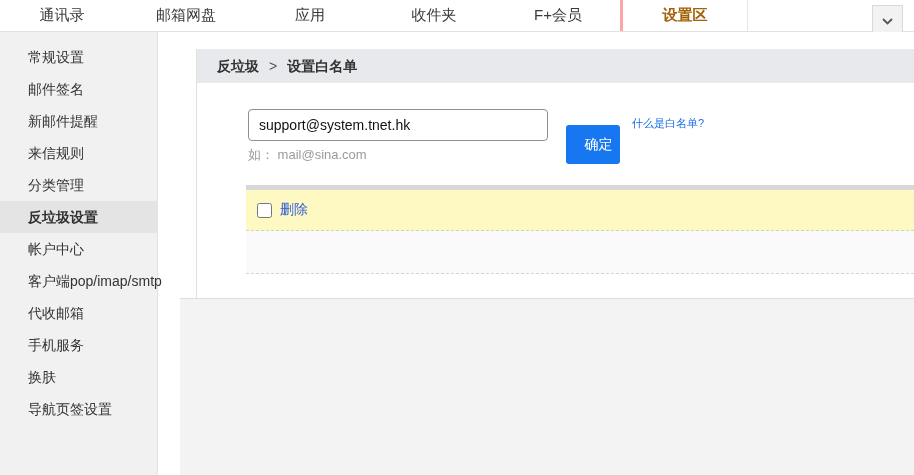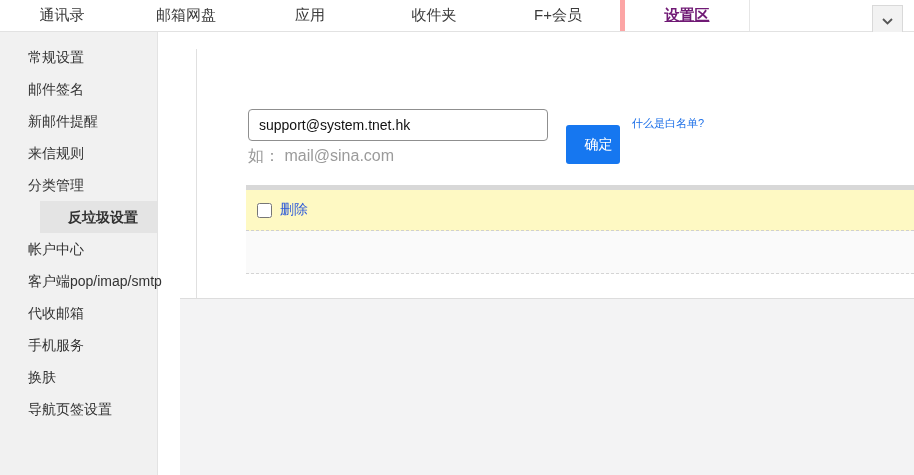--- a/index.html
+++ b/index.html
@@ -12,40 +12,40 @@
   .topnav{
     position:absolute;left:0;top:0;width:914px;height:31px;
     background:#fff;border-bottom:1px solid #e2e2e2;
     display:flex;align-items:stretch;
   }
   .topnav .tab{
     width:124px;display:flex;align-items:center;justify-content:center;
     font-size:15px;color:#3a3a3a;cursor:pointer;white-space:nowrap;
   }
   .topnav .tab.active{
-    background:#fff;font-weight:bold;color:#701a75;
-    border-left:5px solid #fca5a5;border-right:1px solid #e6e6e6;text-decoration:underline;
+    background:#fff;font-weight:bold;color:#a16207;
+    border-left:3px solid #fca5a5;border-right:1px solid #e6e6e6;
   }
   .nav-dropdown{
     position:absolute;left:872px;top:5px;width:31px;height:29px;
     background:#f2f2f2;border:1px solid #d9d9d9;box-sizing:border-box;
     display:flex;align-items:center;justify-content:center;cursor:pointer;
   }
   
   .sidebar{
     position:absolute;left:0;top:32px;width:158px;height:443px;
     background:var(--sidebar-bg,#f1f1f1);border-right:1px solid #e3e3e3;
     box-sizing:border-box;padding-top:9px;
   }
   .side-item{
     height:32px;line-height:32px;padding-left:28px;font-size:14px;
     color:#333;cursor:pointer;white-space:nowrap;
   }
   .side-item.selected{
-    background:var(--sidebar-selected-bg,#e4e4e4);font-weight:bold;margin-left:40px;
+    background:var(--sidebar-selected-bg,#e4e4e4);font-weight:bold;
   }
   
   .main{
     position:absolute;left:180px;top:32px;right:0;bottom:0;
     background:#f3f3f4;
   }
   .panel{
     position:absolute;left:0;top:0;right:0;height:266px;
     background:#fff;border-bottom:1px solid #ddd;
   }
@@ -72,21 +72,21 @@
     border-radius:3px;font-size:14px;cursor:pointer;
     font-family:"Liberation Sans","DejaVu Sans",sans-serif;
     padding-left:17px;
   }
   .help-link{
     position:absolute;left:452px;top:77px;height:29px;line-height:29px;
     font-size:11px;color:var(--link,#1a6ee8);text-decoration:none;cursor:pointer;
     white-space:nowrap;
   }
   .example{
-    position:absolute;left:68px;top:114px;font-size:16px;color:#9b9b9b;
+    position:absolute;left:68px;top:114px;font-size:13px;color:#9b9b9b;
     white-space:nowrap;
   }
   .list{position:absolute;left:66px;right:0;top:153px;}
   .list-strip{height:5px;background:var(--list-strip,#d8d8d8);}
   .list-toolbar{
     height:41px;background:#fef9c3;border-bottom:1px dashed #cfcfcf;
     display:flex;align-items:center;padding-left:11px;box-sizing:border-box;
   }
   .list-toolbar input[type="checkbox"]{
     width:15px;height:15px;margin:0;cursor:pointer;accent-color:#fff;
@@ -129,20 +129,23 @@
   <div class="side-item">客户端pop/imap/smtp</div>
   <div class="side-item">代收邮箱</div>
   <div class="side-item">手机服务</div>
   <div class="side-item">换肤</div>
   <div class="side-item">导航页签设置</div>
 </aside>
 
 <main class="main">
   <section class="panel">
     <div class="panel-border"></div>
+    <div class="breadcrumb">
+      <span>反垃圾</span><span class="sep">&gt;</span><span>设置白名单</span>
+    </div>
     <input class="email-input" type="text" value="support@system.tnet.hk" style="">
     <button class="confirm-btn">确定</button>
     <a class="help-link">什么是白名单?</a>
     <div class="example">如： mail@sina.com</div>
     <div class="list">
       <div class="list-strip"></div>
       <div class="list-toolbar">
         <input type="checkbox" style="">
         <a class="delete-link">删除</a>
       </div>

